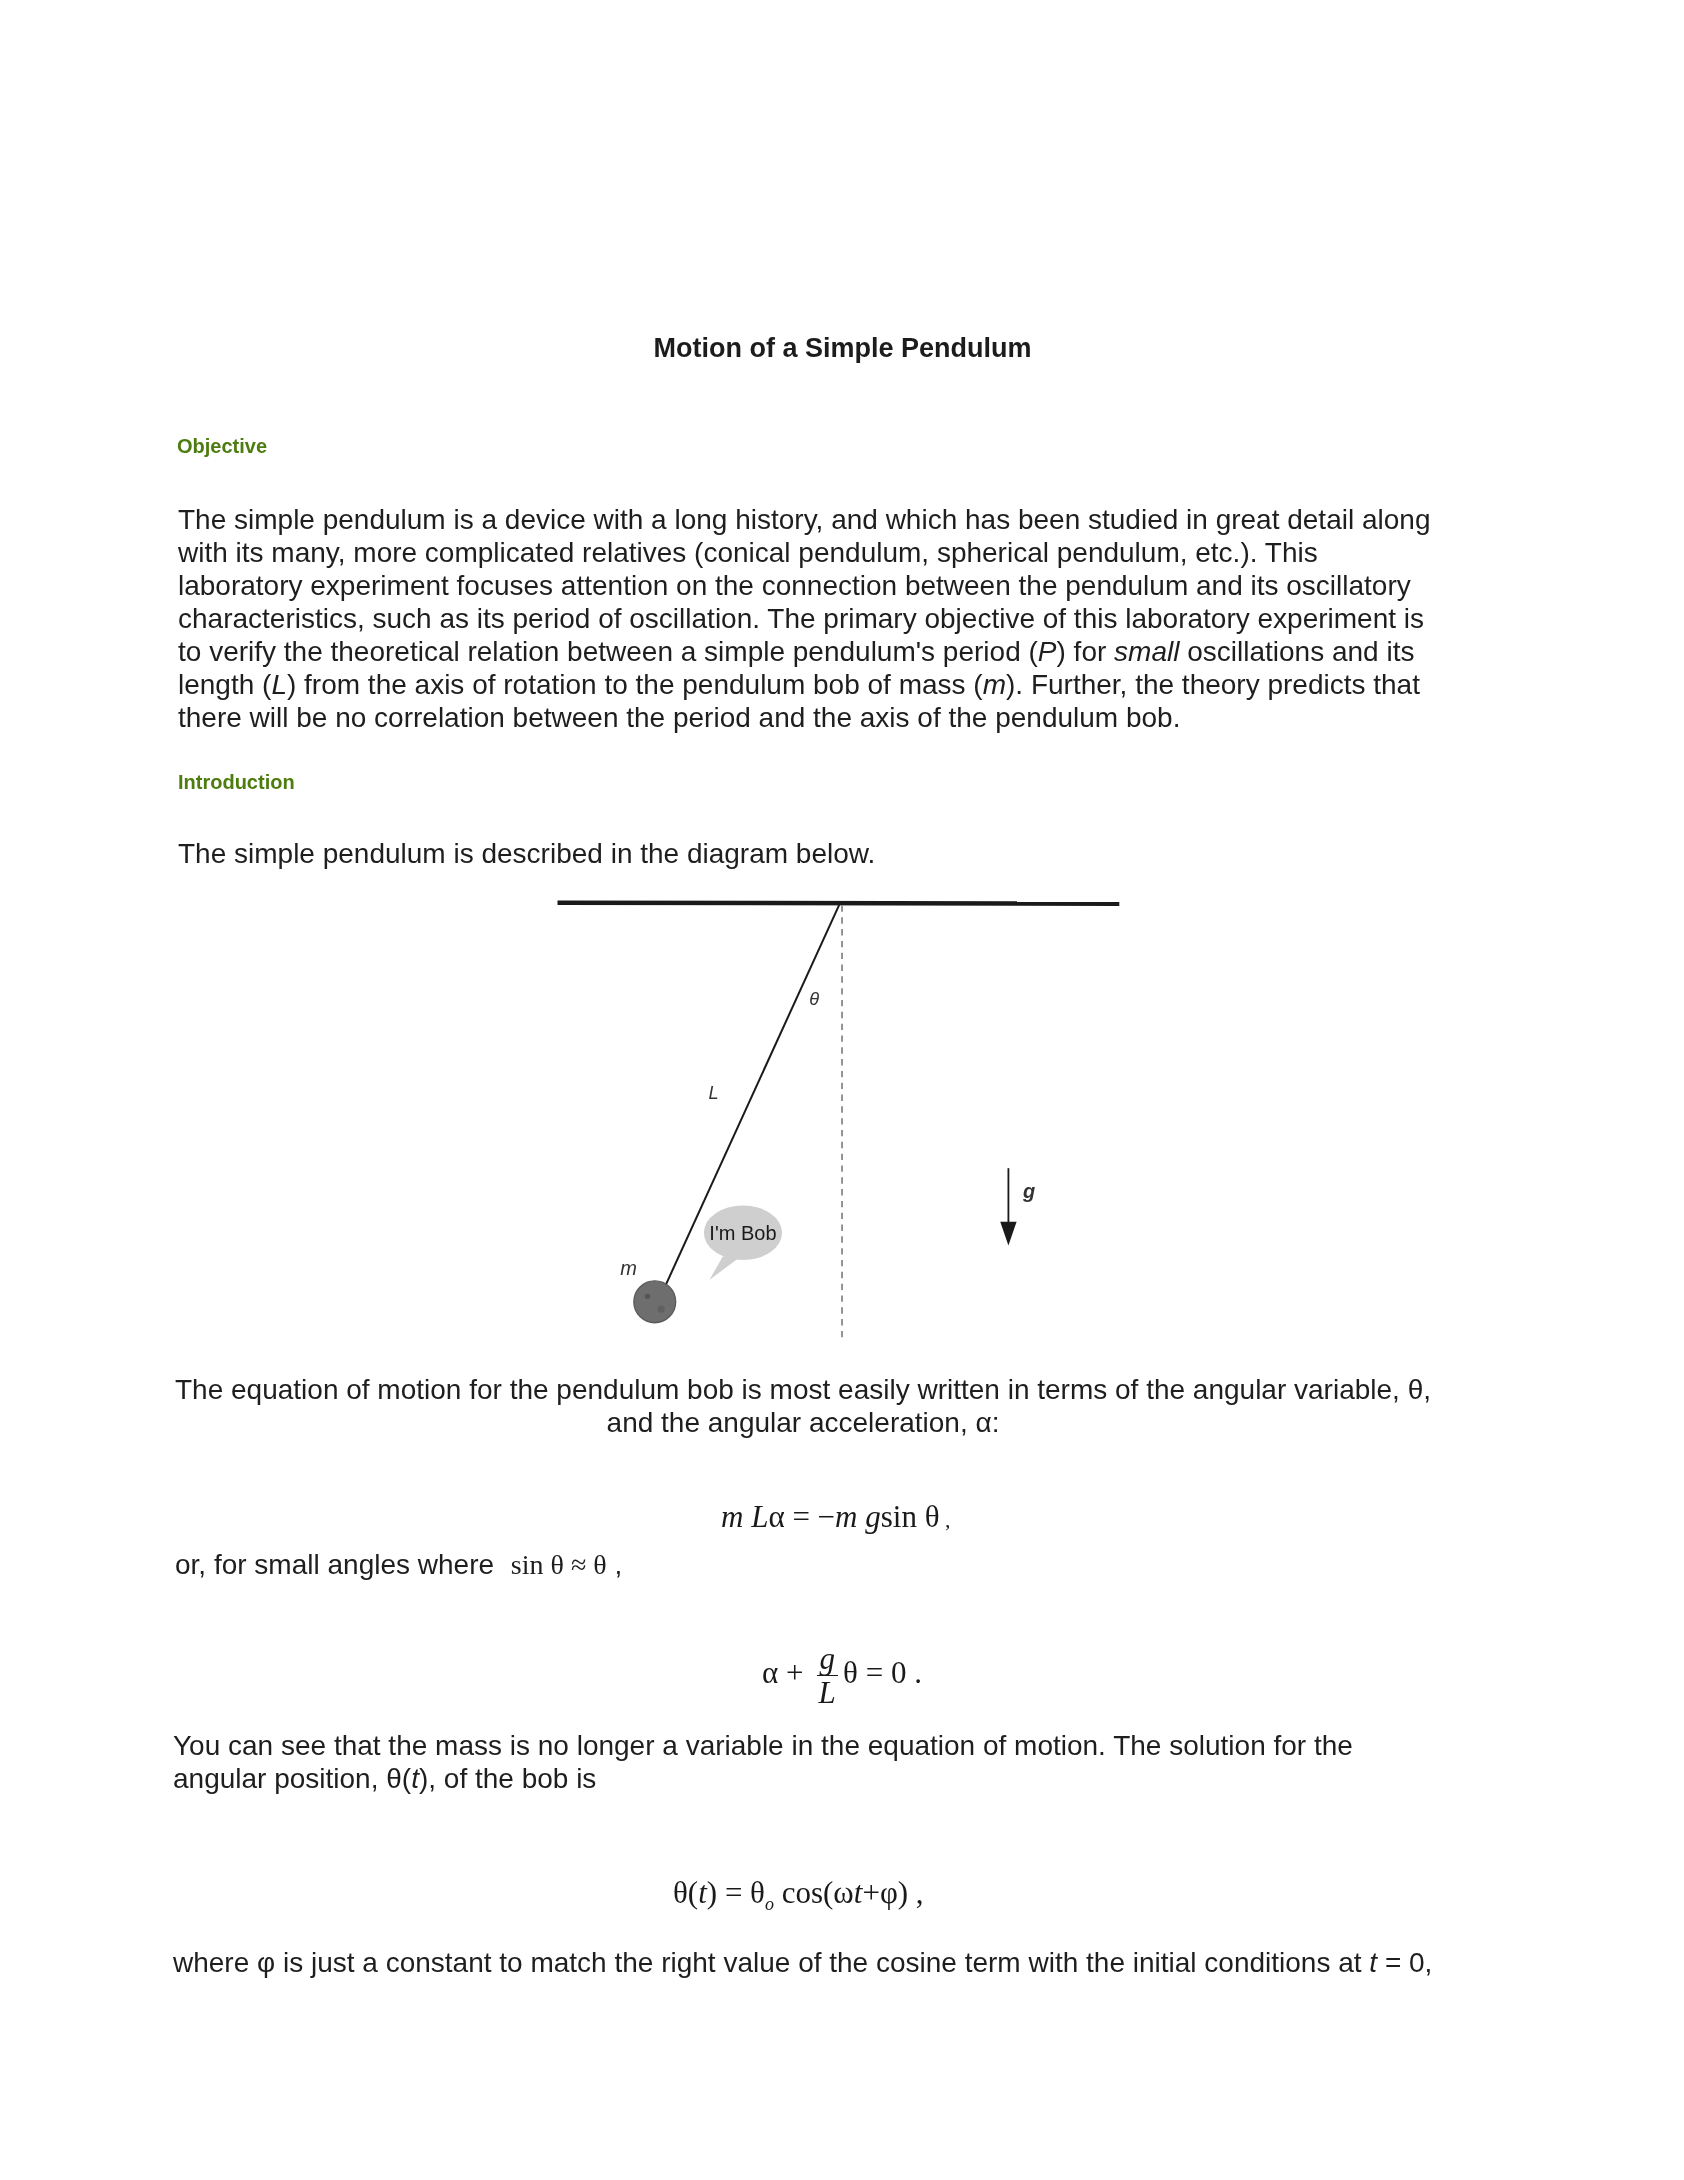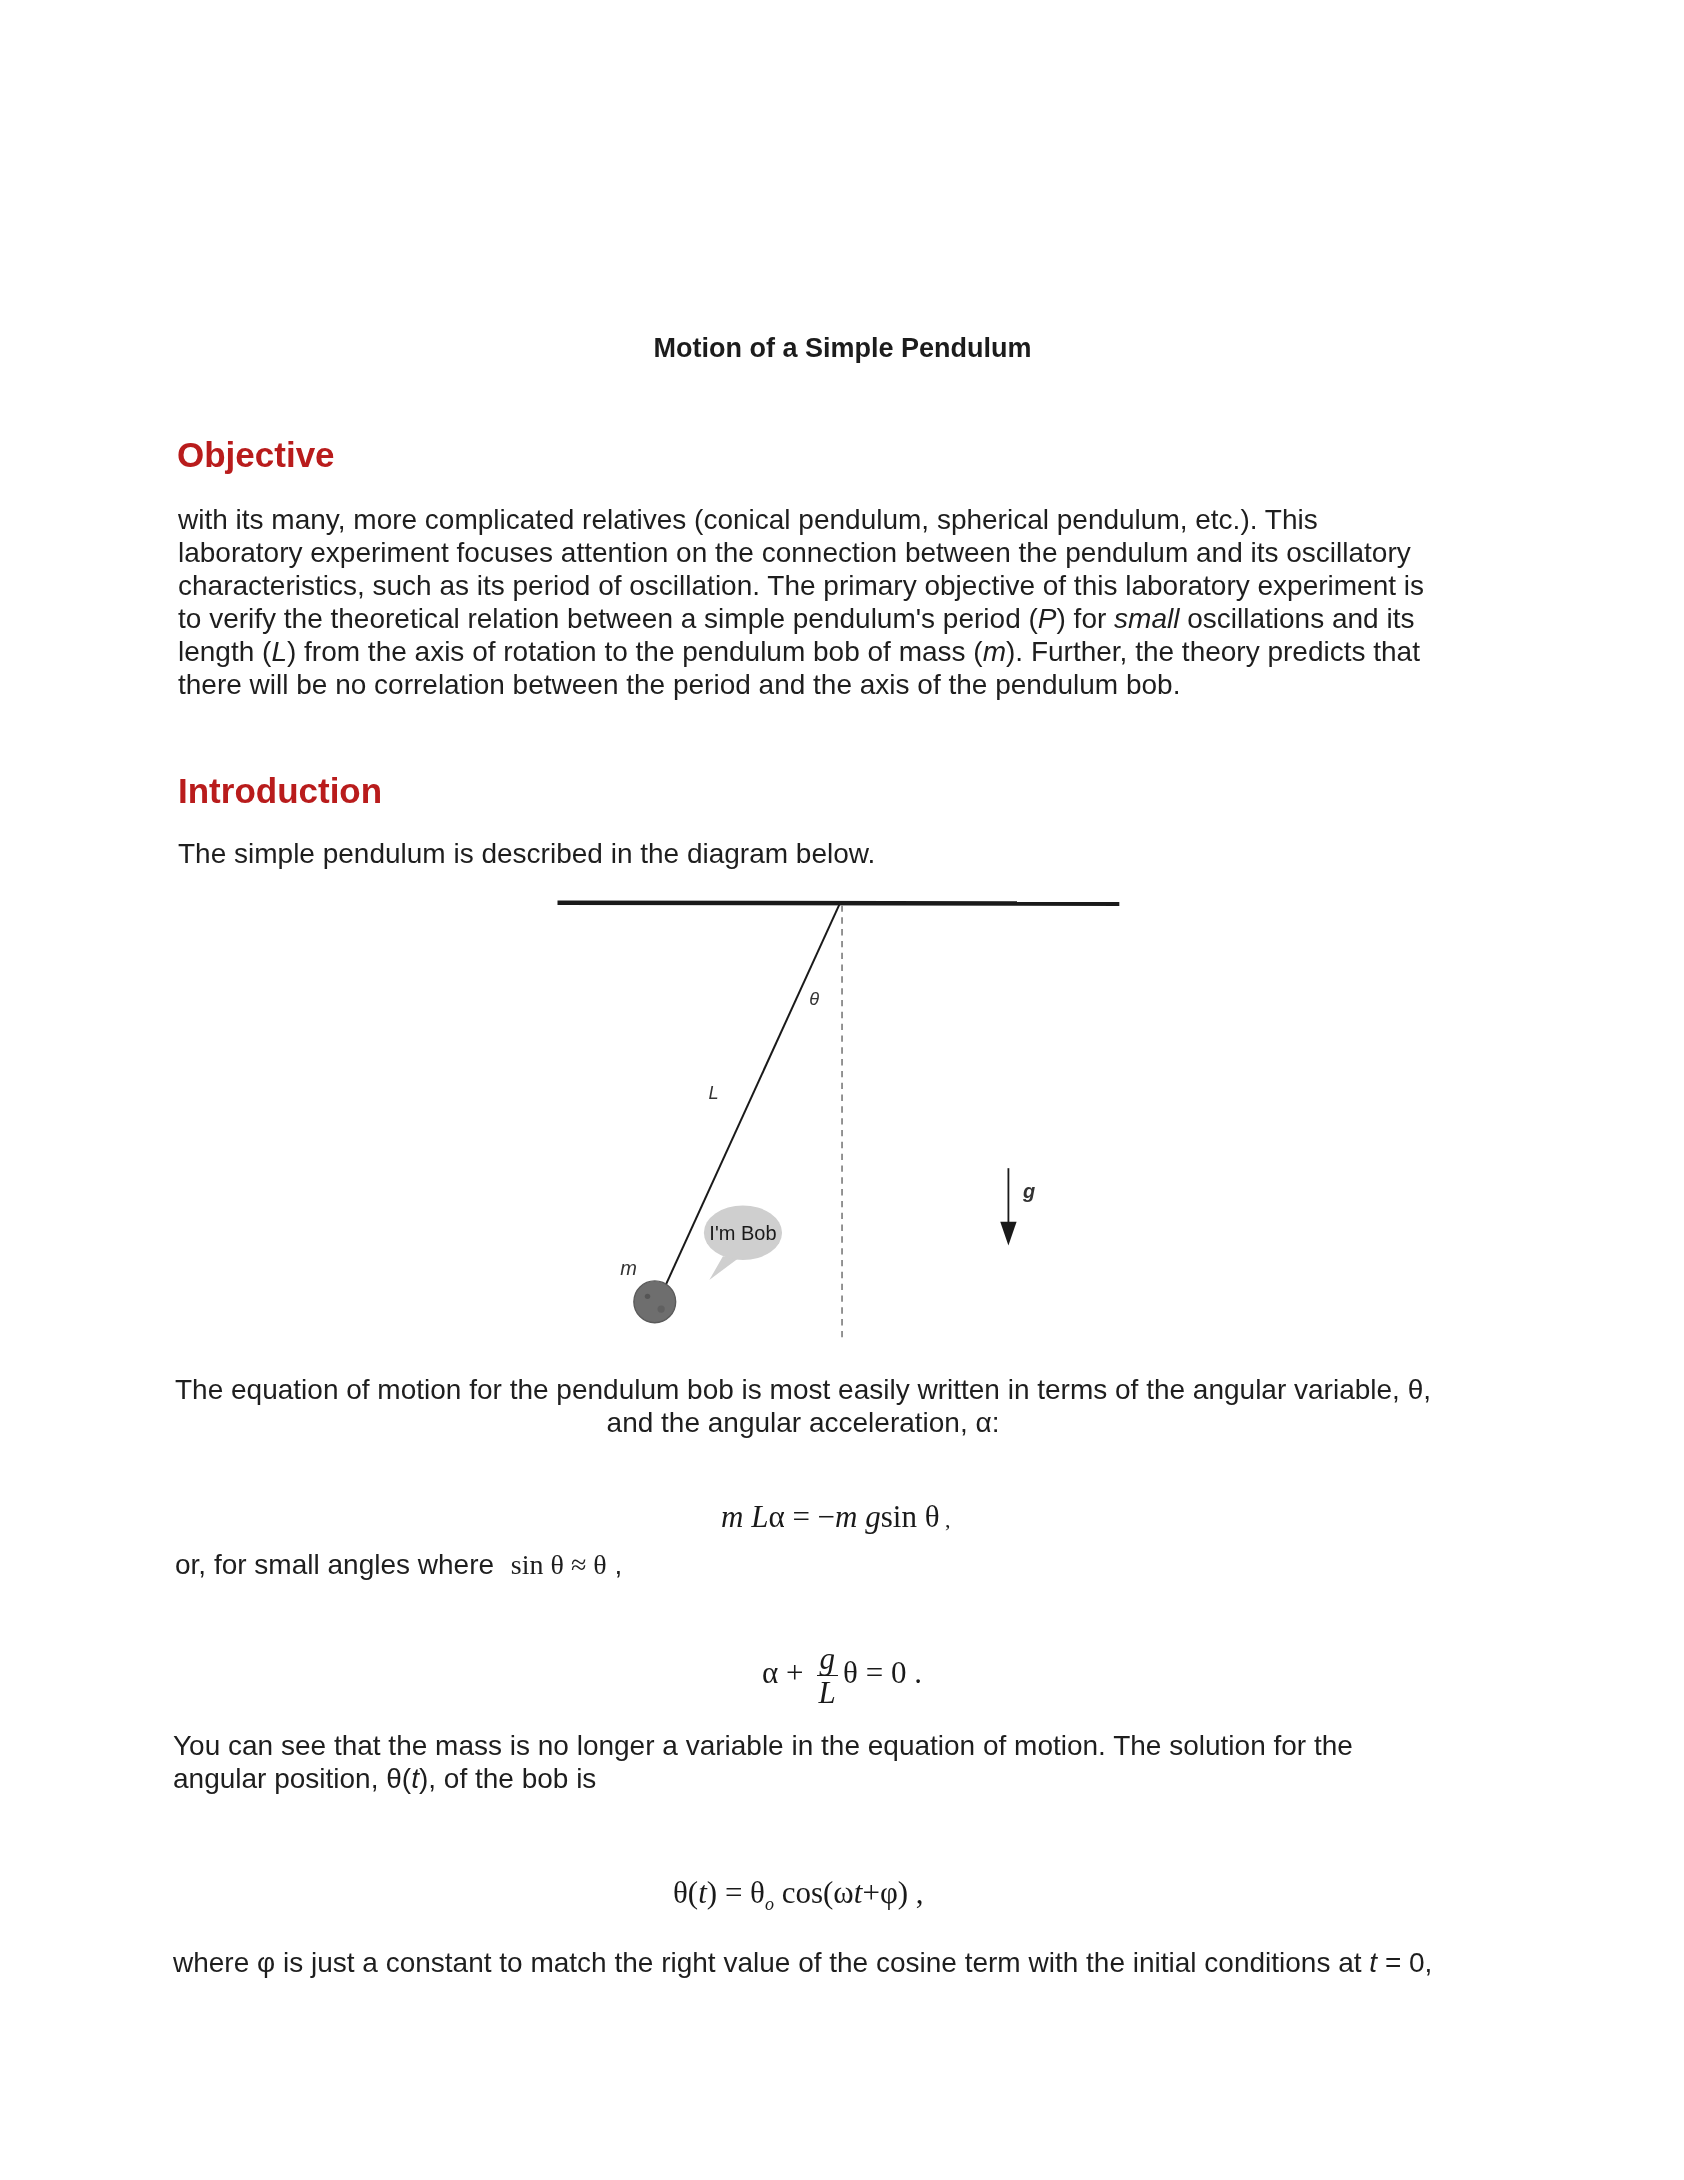--- a/index.html
+++ b/index.html
@@ -1,37 +1,38 @@
 <!DOCTYPE html>
 <html style="font-size:14.5px"><head>
 <meta charset="utf-8">
 <style>
   html, body { margin: 0; padding: 0; background: #ffffff; }
   body { width: 1685px; height: 2180px; position: relative; overflow: hidden;
          font-family: "Liberation Sans", sans-serif; color: #1a1a1a; }
   .abs { position: absolute; }
   .title { left: 0; width: 1685px; top: 333px; text-align: center; font-size: 27px; font-weight: bold; color: #1c1c1c; }
-  .h2 { font-size: 35px; font-weight: bold; color: #b91c1c; }
+  .h2 { font-size: 20px; font-weight: bold; color: #4d7c0f; }
   .para { font-size: 28px; line-height: 33px; color: #1e1e1e; white-space: nowrap; }
   .line { display: block; }
   .serif { font-family: "Liberation Serif", "DejaVu Serif", serif; }
   .eq { font-size: 31px; white-space: nowrap; color: #1a1a1a; margin-top: 22px; }
   .frac { display: inline-block; vertical-align: middle; text-align: center; margin: 0 5.5px; }
   .frac span { display: block; line-height: 33px; font-style: italic; }
   .frac .num { border-bottom: 1.8px solid #1a1a1a; padding: 0 2.7px; }
   svg text { font-family: "Liberation Sans", sans-serif; }
 </style>
 </head>
 <body>
 
 <div class="abs title">Motion of a Simple Pendulum</div>
 
 <div class="abs h2" style="left:177px; top:435px;">Objective</div>
 
 <div class="abs para" style="left:178px; top:503px;">
+  <span class="line">The simple pendulum is a device with a long history, and which has been studied in great detail along</span>
   <span class="line">with its many, more complicated relatives (conical pendulum, spherical pendulum, etc.).  This</span>
   <span class="line">laboratory experiment focuses attention on the connection between the pendulum and its oscillatory</span>
   <span class="line">characteristics, such as its period of oscillation.  The primary objective of this laboratory experiment is</span>
   <span class="line"><span>to verify the theoretical relation between a simple pendulum's period (</span><i>P</i><span>) for </span><i>small</i><span> oscillations and its</span></span>
   <span class="line"><span>length (</span><i>L</i><span>) from the axis of rotation to the pendulum bob of mass (</span><i>m</i><span>).  Further, the theory predicts that</span></span>
   <span class="line">there will be no correlation between the period and the axis of the pendulum bob.</span>
 </div>
 
 <div class="abs h2" style="left:178px; top:771px;">Introduction</div>
 <div class="abs para" style="left:178px; top:837px;">The simple pendulum is described in the diagram below.</div>

